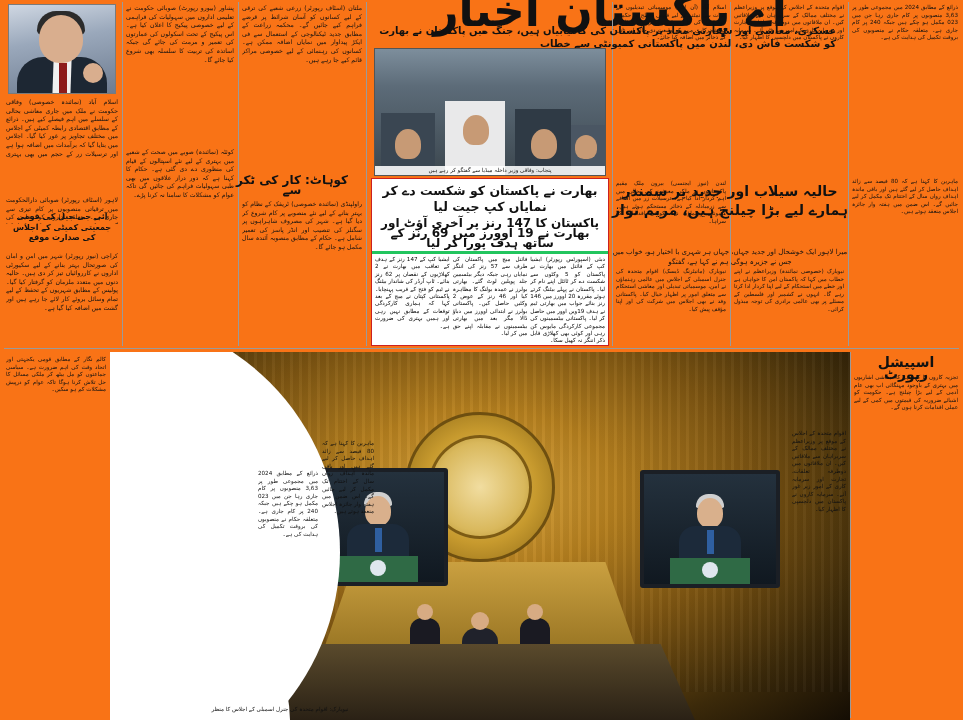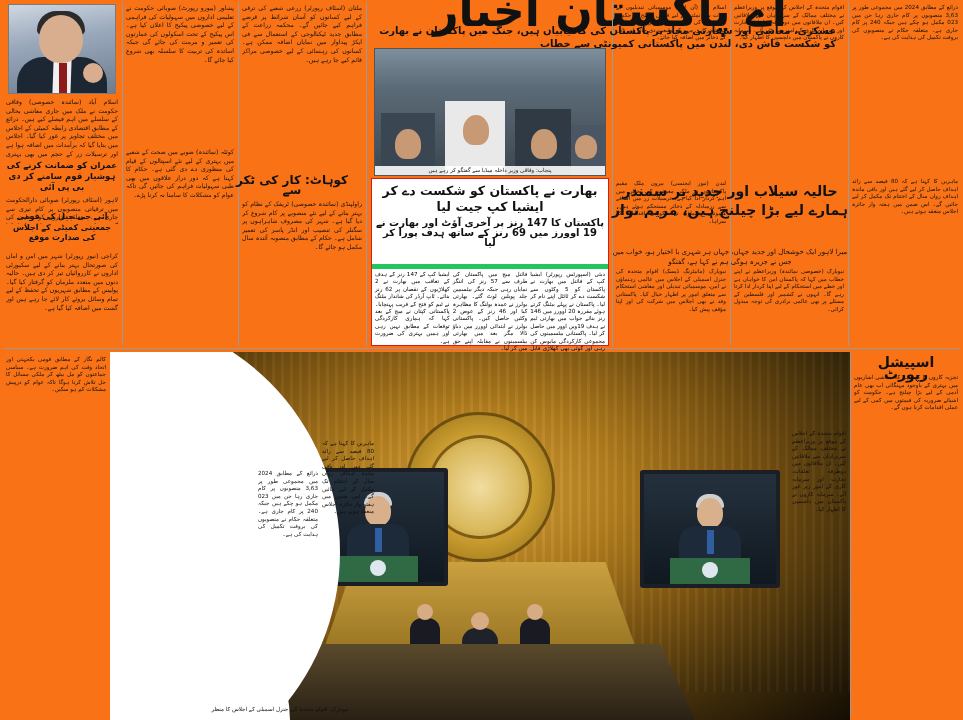--- a/index.html
+++ b/index.html
@@ -99,22 +99,22 @@
     position:absolute; left:371px; top:178px; width:238px; height:168px;
     border:1.6px solid #cc2020; background:#fff;
   }
   #redbox .rb-title {
     direction:rtl; text-align:center; font-weight:bold;
     font-size:12.5px; line-height:16px; padding:4px 3px 2px;
     color:#111;
   }
   #redbox .rb-sub {
     direction:rtl; text-align:center; font-weight:bold;
-    font-size:10px; line-height:10px; padding:1px 4px 16px; color:#111;
-    border-bottom:5px solid #22c55e;
+    font-size:12px; line-height:10px; padding:1px 4px 3px; color:#111;
+    border-bottom:3px solid #22c55e;
   }
   #redbox .rb-cols { display:flex; direction:rtl; padding:2px 3px; gap:3px; }
   #redbox .rb-cols .c { flex:1; font-size:5.6px; line-height:7.4px; direction:rtl; text-align:justify; }
 
   
   .banner {
     position:absolute; direction:rtl; text-align:right;
     font-weight:bold; color:#111;
   }
 
@@ -250,21 +250,20 @@
   <div class="photo" id="portrait">
     <div class="suit"></div>
     <div class="shirt"></div>
     <div class="tie"></div>
     <div class="hair"></div>
     <div class="face"></div>
     <div class="hand"></div>
   </div>
 
   <div class="col" style="left:6px; top:98px; width:112px; height:60px;">اسلام آباد (نمائندہ خصوصی) وفاقی حکومت نے ملک میں جاری معاشی بحالی کے سلسلے میں اہم فیصلے کیے ہیں۔ ذرائع کے مطابق اقتصادی رابطہ کمیٹی کے اجلاس میں مختلف تجاویز پر غور کیا گیا۔ اجلاس میں بتایا گیا کہ برآمدات میں اضافہ ہوا ہے اور ترسیلات زر کے حجم میں بھی بہتری آئی ہے۔ حکومتی ترجمان نے کہا کہ عوام کو ریلیف دینے کے لیے اقدامات جاری رہیں گے۔</div>
-  <div class="hdline" style="left:6px; top:160px; width:112px; font-size:8.5px; line-height:11px;">عمران کو ضمانت کرنے کی ہوشیار قوم سامنے کر دی بی پی آئی</div>
   <div class="col" style="left:6px; top:196px; width:112px; height:28px;">لاہور (اسٹاف رپورٹر) صوبائی دارالحکومت میں ترقیاتی منصوبوں پر کام تیزی سے جاری ہے۔ متعلقہ اداروں کو ہدایت کی گئی ہے کہ مقررہ مدت میں کام مکمل کیا جائے۔ شہریوں کو سہولیات کی فراہمی حکومت کی اولین ترجیح ہے۔ اس سلسلے میں نگرانی کے لیے خصوصی ٹیمیں تشکیل دی گئی ہیں جو روزانہ کی بنیاد پر رپورٹ پیش کریں گی۔</div>
   <div class="hdline" style="left:6px; top:212px; width:112px; font-size:8px; line-height:10.5px;">آئی جی جیل کی قومی جمعیتی کمیٹی کے اجلاس کی صدارت موقع</div>
   <div class="col" style="left:6px; top:252px; width:112px; height:92px;">کراچی (نیوز رپورٹر) شہر میں امن و امان کی صورتحال بہتر بنانے کے لیے سکیورٹی اداروں نے کارروائیاں تیز کر دی ہیں۔ حالیہ دنوں میں متعدد ملزمان کو گرفتار کیا گیا۔ پولیس کے مطابق شہریوں کے تحفظ کے لیے تمام وسائل بروئے کار لائے جا رہے ہیں اور گشت میں اضافہ کیا گیا ہے۔</div>
 
   <div class="col" style="left:126px; top:4px; width:108px; height:140px;">پشاور (بیورو رپورٹ) صوبائی حکومت نے تعلیمی اداروں میں سہولیات کی فراہمی کے لیے خصوصی پیکیج کا اعلان کیا ہے۔ اس پیکیج کے تحت اسکولوں کی عمارتوں کی تعمیر و مرمت کی جائے گی جبکہ اساتذہ کی تربیت کا سلسلہ بھی شروع کیا جائے گا۔</div>
   <div class="col" style="left:126px; top:148px; width:108px; height:196px;">کوئٹہ (نمائندہ) صوبے میں صحت کے شعبے میں بہتری کے لیے نئے اسپتالوں کے قیام کی منظوری دے دی گئی ہے۔ حکام کا کہنا ہے کہ دور دراز علاقوں میں بھی طبی سہولیات فراہم کی جائیں گی تاکہ عوام کو مشکلات کا سامنا نہ کرنا پڑے۔</div>
 
   <div class="col" style="left:242px; top:4px; width:120px; height:170px;">ملتان (اسٹاف رپورٹر) زرعی شعبے کی ترقی کے لیے کسانوں کو آسان شرائط پر قرضے فراہم کیے جائیں گے۔ محکمہ زراعت کے مطابق جدید ٹیکنالوجی کے استعمال سے فی ایکڑ پیداوار میں نمایاں اضافہ ممکن ہے۔ کسانوں کی رہنمائی کے لیے خصوصی مراکز قائم کیے جا رہے ہیں۔</div>
   <div class="hdline" style="left:232px; top:176px; width:120px; font-size:12px; line-height:9.5px;">کوہاٹ: کار کی ٹکر سے</div>
   <div class="col" style="left:242px; top:200px; width:120px; height:144px;">راولپنڈی (نمائندہ خصوصی) ٹریفک کے نظام کو بہتر بنانے کے لیے نئے منصوبے پر کام شروع کر دیا گیا ہے۔ شہر کی مصروف شاہراہوں پر سگنلز کی تنصیب اور انڈر پاسز کی تعمیر شامل ہے۔ حکام کے مطابق منصوبہ آئندہ سال مکمل ہو جائے گا۔</div>
@@ -279,21 +278,21 @@
       <div class="p" style="left:88px; width:26px; height:30px; bottom:30px;"></div>
       <div class="b" style="left:140px; width:56px; height:66px; background:#2f3a45;"></div>
       <div class="p" style="left:156px; width:26px; height:30px;"></div>
       <div class="b" style="left:196px; width:34px; height:50px; background:#4a5663;"></div>
       <div class="p" style="left:200px; width:22px; height:24px;"></div>
     </div>
     <div class="cap">پنجاب: وفاقی وزیر داخلہ میڈیا سے گفتگو کر رہے ہیں</div>
   </div>
 
   <div id="redbox">
-    <div class="rb-title">بھارت نے پاکستان کو شکست دے کر ایشیا کپ جیت لیا</div>
+    <div class="rb-title">بھارت نے پاکستان کو شکست دے کر نمایاں کپ جیت لیا</div>
     <div class="rb-sub">پاکستان کا 147 رنز پر آخری آؤٹ اور بھارت نے 19 اوورز میں 69 رنز کے ساتھ ہدف پورا کر لیا</div>
     <div class="rb-cols">
       <div class="c">دبئی (اسپورٹس رپورٹر) ایشیا کپ کے فائنل میں بھارت نے پاکستان کو 5 وکٹوں سے شکست دے کر ٹائٹل اپنے نام کر لیا۔ پاکستان نے پہلے بیٹنگ کرتے ہوئے مقررہ 20 اوورز میں 146 رنز بنائے جواب میں بھارتی ٹیم نے ہدف 19ویں اوور میں حاصل کر لیا۔ پاکستانی بیٹسمینوں کی مجموعی کارکردگی مایوس کن رہی اور کوئی بھی کھلاڑی قابل ذکر اننگز نہ کھیل سکا۔</div>
       <div class="c">فائنل میچ میں پاکستان کی طرف سے 57 رنز کی اننگز نمایاں رہی جبکہ دیگر بیٹسمین جلد پویلین لوٹ گئے۔ بھارتی بولرز نے عمدہ بولنگ کا مظاہرہ کیا اور 46 رنز کے عوض 2 وکٹیں حاصل کیں۔ پاکستانی بولرز نے ابتدائی اوورز میں دباؤ ڈالا مگر بعد میں بھارتی بیٹسمینوں نے مقابلہ اپنے حق میں کر لیا۔</div>
       <div class="c">ایشیا کپ کے 147 رنز کے ہدف کے تعاقب میں بھارت نے 2 کھلاڑیوں کے نقصان پر 62 رنز بنائے۔ ٹاپ آرڈر کی شاندار بیٹنگ نے ٹیم کو فتح کے قریب پہنچایا۔ پاکستانی کپتان نے میچ کے بعد کہا کہ ہماری کارکردگی توقعات کے مطابق نہیں رہی اور ہمیں بہتری کی ضرورت ہے۔</div>
     </div>
   </div>
 
   <div class="col tiny" style="left:616px; top:4px; width:110px; height:170px;">اسلام آباد (آن لائن) موسمیاتی تبدیلیوں کے اثرات سے نمٹنے کے لیے قومی سطح پر حکمت عملی تیار کی جا رہی ہے۔ ماہرین کا کہنا ہے کہ شجرکاری مہم کو وسعت دی جائے اور پانی کے ذخائر میں اضافہ کیا جائے۔</div>
   <div class="col tiny" style="left:616px; top:180px; width:110px; height:164px;">لندن (نیوز ایجنسی) بیرون ملک مقیم پاکستانیوں نے ملکی معیشت کی بحالی میں اہم کردار ادا کیا ہے۔ ترسیلات زر میں اضافے سے زرمبادلہ کے ذخائر مستحکم ہوئے ہیں۔ کمیونٹی رہنماؤں نے حکومتی اقدامات کو سراہا۔</div>

